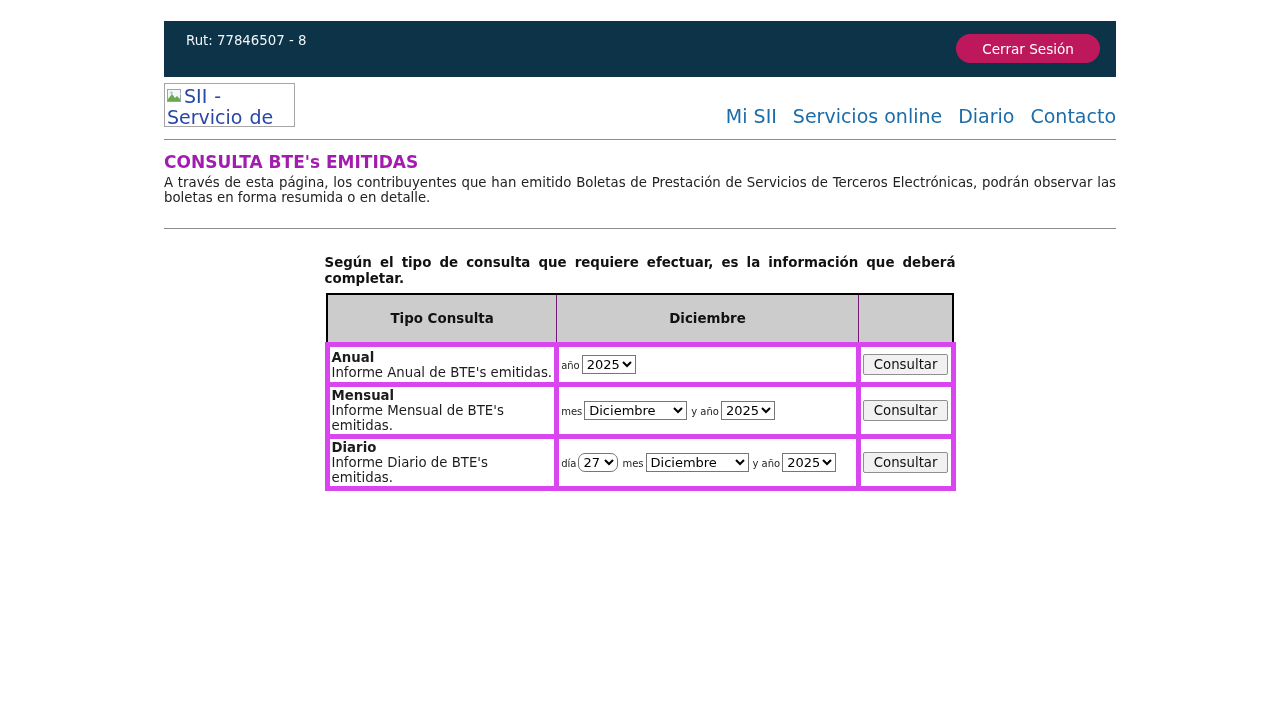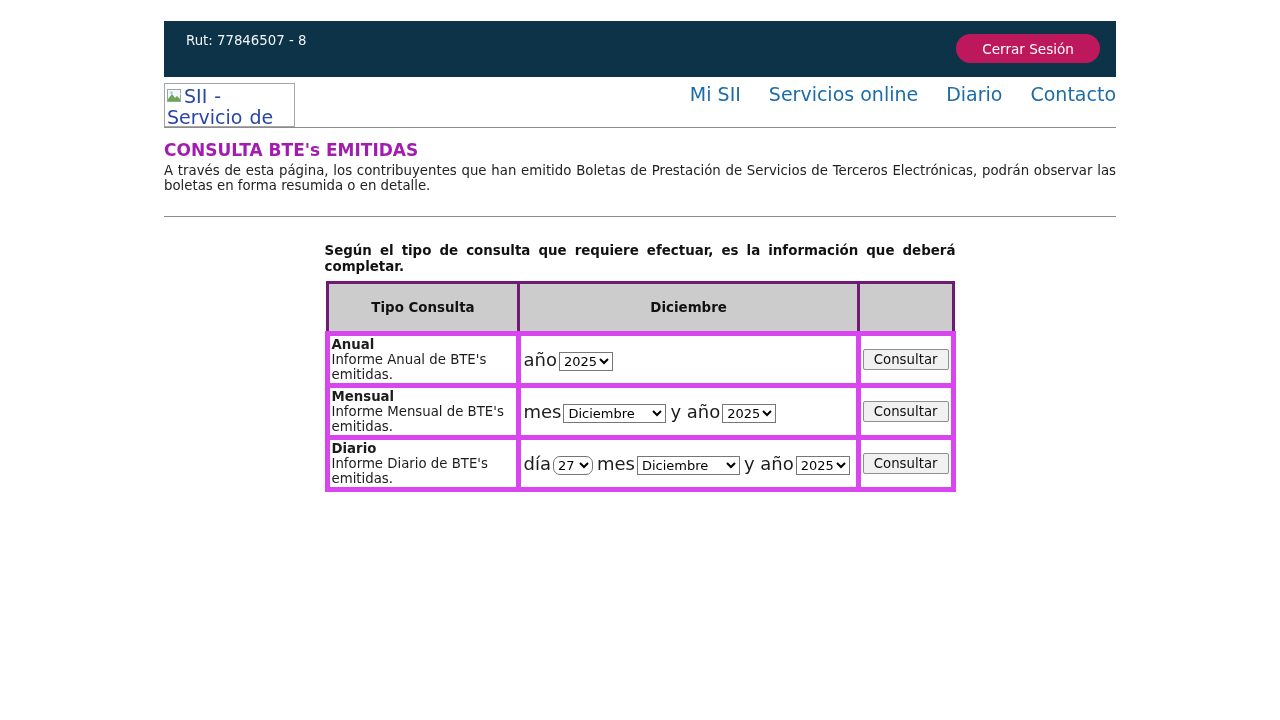--- a/index.html
+++ b/index.html
@@ -8,52 +8,52 @@
   .page { width: 952px; margin: 0 auto; }
 
   
   .topbar { position: relative; margin-top: 21px; height: 56px; background: #0d3349; }
   .rut { position: absolute; left: 22px; top: 12px; color: #f2f6f8; font-size: 13.3px; }
   .logout-btn { position: absolute; right: 16px; top: 13px; height: 29px; padding: 0 26px;
     border: none; border-radius: 15px; background: #be185d; color: #ffffff;
     font-size: 13.6px; font-family: inherit; cursor: pointer; }
 
   
-  .header-row { display: flex; justify-content: space-between; align-items: flex-start;
-    margin-top: 6px; padding-bottom: 0; border-bottom: 1px solid #8c8c8c; }
+  .header-row { display: flex; justify-content: space-between; align-items: flex-end;
+    margin-top: 6px; padding-bottom: 12px; border-bottom: 1px solid #8c8c8c; }
   .logo-box { width: 131px; height: 44px; border: 1px solid #a6a6a6; overflow: hidden;
     padding: 2px 1px 0 2px; }
   .logo-alt { color: #2946a8; font-size: 19px; line-height: 21px; word-spacing: 1px; }
   .broken-img-icon { vertical-align: baseline; margin-right: 1px; }
-  .nav { display: flex; gap: 28px; align-items: center; }
+  .nav { display: flex; gap: 16px; align-items: center; }
   .nav a { color: #1b6ca8; text-decoration: none; font-size: 19px; }
 
   
   .page-title { margin-top: 12px; font-size: 17px; font-weight: bold; color: #a21caf; }
   .page-desc { margin-top: 3px; font-size: 13.3px; line-height: 15px; text-align: justify;
     color: #222; }
   .divider2 { border: none; border-top: 1px solid #8c8c8c; margin-top: 23px; }
 
   
   .consulta { width: 631px; margin: 26px auto 0; }
   .instruction { font-size: 13.4px; font-weight: bold; line-height: 15.5px;
     text-align: justify; color: #111; }
   table.consulta-table { width: 631px; margin-top: 7px; border-collapse: collapse;
     border: 2px solid #000; }
-  .consulta-table th { background: #cccccc; border: 3px solid #701a75; font-size: 13.4px;
+  .consulta-table th { background: #cccccc; border: 1px solid #701a75; font-size: 13.4px;
     font-weight: bold; padding: 16px; height: 36px; text-align: center; color: #111; }
   .consulta-table td { border: 5px solid #d946ef; font-size: 13.3px; padding: 1px 2px;
     height: 40px; vertical-align: middle; }
   .col-tipo  { width: 243px; }
   .col-sel   { width: 303px; }
   .col-btn   { width: 85px; }
   .tipo-name { font-weight: bold; line-height: 15px; }
   .tipo-desc { line-height: 15px; }
   .sel-cell  { padding-left: 4px; white-space: nowrap; }
-  .sel-cell label { font-size: 18px; margin-right: 2px; margin-top: 20px; }
+  .sel-cell label { font-size: 10px; margin-right: 2px; margin-top: 20px; }
   .sel-cell select { font-size: 13px; font-family: inherit; margin-right: 4px;
     background: #ffffff; }
   .sel-day   { width: 40px; border-radius: 7px; }
   .sel-month { width: 103px; }
   .sel-year  { width: 54px; }
   .btn-cell { text-align: center; }
   .consultar-btn { font-size: 13.3px; font-family: inherit; padding: 2px 10px;
     background: #f1f1f1; border: 1px solid #8f8f8f; border-radius: 2px; color: #111;
     cursor: pointer; }
 </style>

